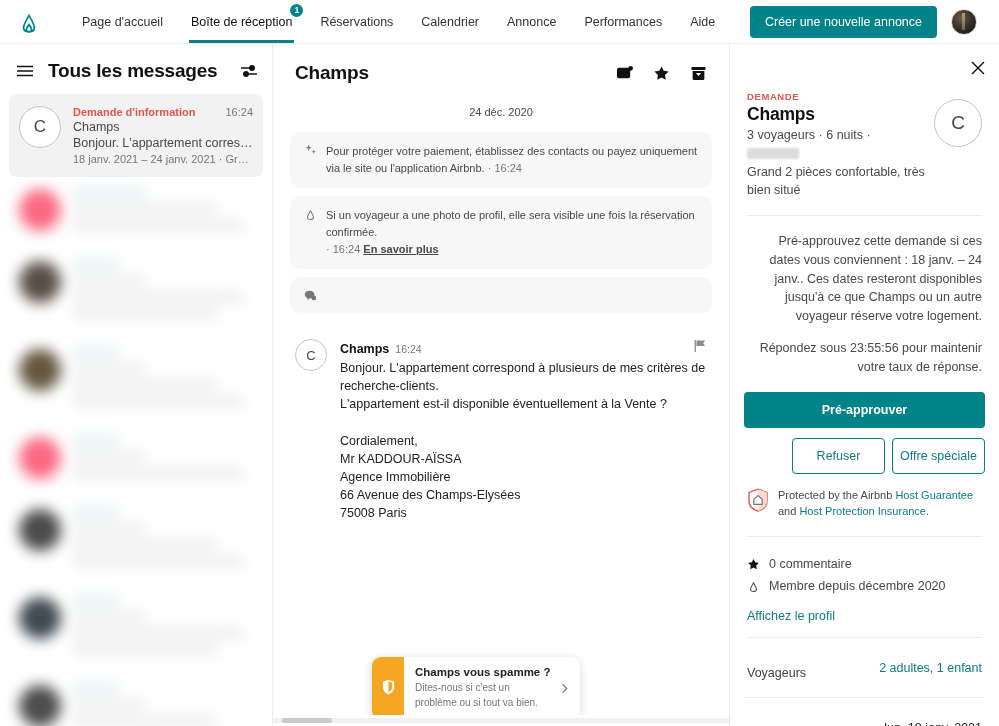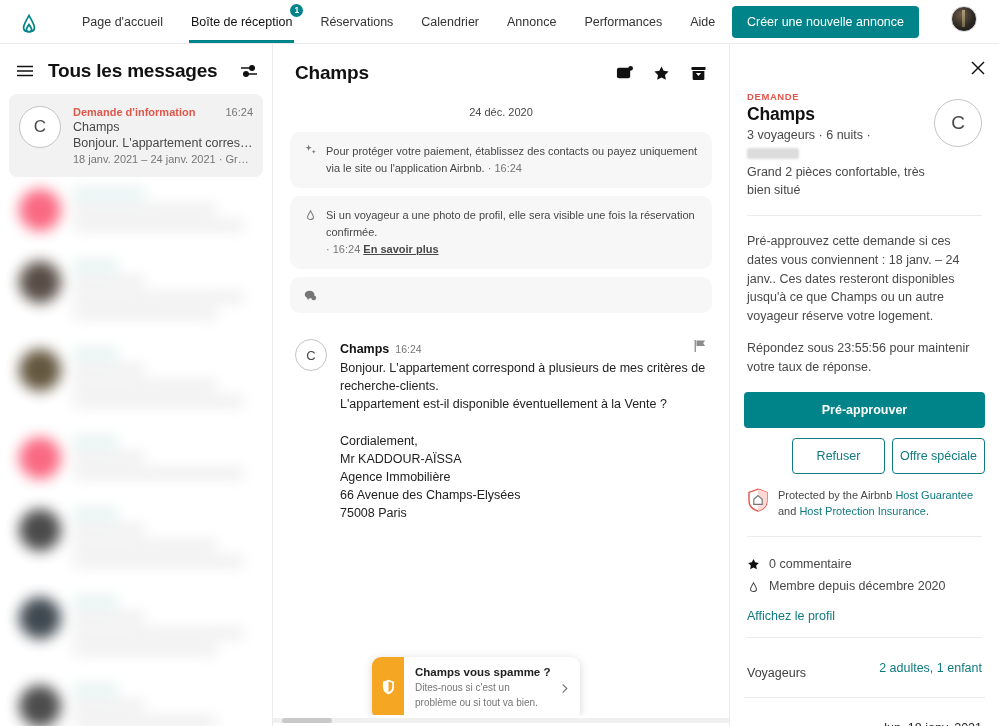--- a/index.html
+++ b/index.html
@@ -48,21 +48,21 @@
     min-width: 13px; height: 13px;
     border-radius: 50%;
     background: #008489;
     color: #fff;
     font-size: 8.5px;
     line-height: 13px;
     text-align: center;
     font-weight: bold;
     padding: 0 2px;
   }
-  .nav-right { margin-left: auto; display: flex; align-items: flex-start; gap: 32px; }
+  .nav-right { margin-left: auto; display: flex; align-items: center; gap: 14px; }
   .btn-create {
     background: #008489;
     color: #fff;
     border: none;
     border-radius: 4px;
     font-size: 12.5px;
     padding: 9px 15px;
     cursor: pointer;
     font-family: inherit;
     white-space: nowrap;
@@ -259,21 +259,21 @@
   }
   .det-avatar {
     width: 48px; height: 48px; border-radius: 50%;
     border: 1px solid #c4c4c4;
     display: flex; align-items: center; justify-content: center;
     font-size: 19px; color: #484848; flex: 0 0 auto;
     margin-top: 8px;
   }
   .hr { height: 1px; background: #ebebeb; margin: 16px 3px; }
 
-  .det-para { font-size: 12.5px; line-height: 1.5; color: #484848; padding: 0 3px; }
+  .det-para { font-size: 12.5px; line-height: 1.5; color: #484848; padding: 0 3px; text-align: right; }
   .det-para + .det-para { margin-top: 13px; }
 
   .btn-primary {
     display: block; width: 100%;
     margin: 16px 0 10px;
     background: #008489; color: #fff;
     border: none; border-radius: 4px;
     font-size: 12.5px; font-weight: bold;
     padding: 11px 0; cursor: pointer;
     font-family: inherit;

